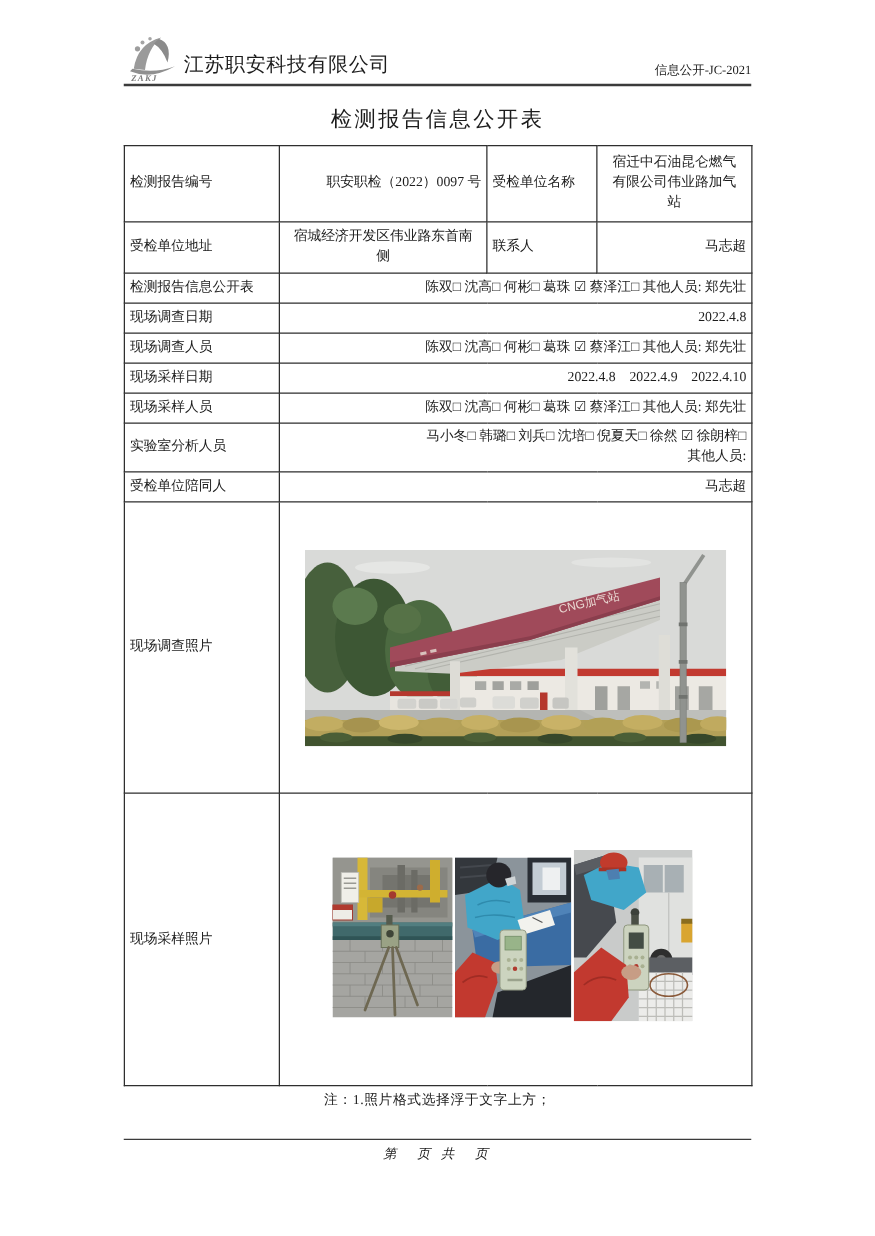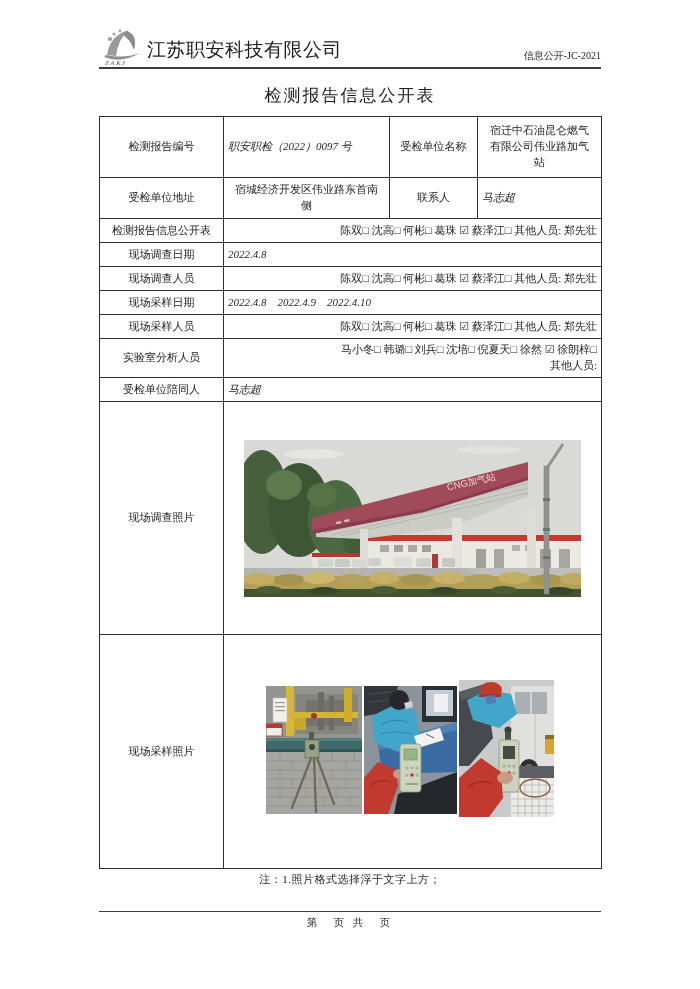--- a/index.html
+++ b/index.html
@@ -5,48 +5,48 @@
   html,body{margin:0;padding:0;background:#ffffff;}
   .page{
     position:relative;width:700px;height:989px;background:#fff;overflow:hidden;
     font-family:"Liberation Serif","DejaVu Serif","DejaVu Sans",serif;color:#1c1c1c;
   }
   .content{width:502px;margin:0 auto;padding-top:24px;}
   
   .hdr{display:flex;justify-content:space-between;align-items:flex-end;height:42px;}
   .hdr-left{display:flex;align-items:flex-end;}
   .logo{width:46px;height:40px;margin-right:2px;}
-  .company{font-size:19px;letter-spacing:.5px;padding-bottom:3px;}
+  .company{font-size:16px;letter-spacing:.5px;padding-bottom:3px;}
   .doccode{font-size:10px;padding-bottom:3px;}
   .hdr-rule{border-bottom:2px solid #3b3b3b;margin-top:1px;}
   
   .title{font-size:17px;font-weight:normal;text-align:center;margin:15px 0 9px 0;letter-spacing:2px;}
   
   table{border-collapse:collapse;width:502px;table-layout:fixed;font-size:11px;line-height:1.45;}
   td{border:1px solid #2e2e2e;padding:1px 4px;vertical-align:middle;overflow:hidden;}
-  td.lbl{text-align:center;}
-  td.ctr{text-align:left;font-style:italic;}
+  td.lbl{text-align:left;}
+  td.ctr{text-align:right;}
   td.lft{text-align:right;padding-left:7px;}
   td.pad{padding:1px 8px;text-align:center;}
   .pre{white-space:pre-wrap;margin-top:20px;}
   .r1 td{height:58px;margin-top:22px;}
   .r2 td{height:38px;}
   .r3 td,.r4 td,.r5 td,.r6 td,.r7 td,.r9 td{height:21px;}
   .r8 td{height:36px;}
   .r10 td{height:230px;}
   .r11 td{height:231px;}
   .photo-cell{vertical-align:middle;padding:0;}
   .photo-wrap{display:flex;align-items:center;}
   .photo-wrap.survey{padding-left:20px;}
   .photo-wrap.sampling{padding-left:42px;align-items:flex-start;}
   .photo-wrap.sampling svg{margin-right:2px;}
   .photo-wrap.sampling svg.p3{margin-top:-6px;}
   
   .note{font-size:11px;margin-top:3px;letter-spacing:.5px;text-align:center;}
-  .footer{position:absolute;left:99px;top:911px;width:502px;}
+  .footer{position:absolute;left:99px;top:911px;width:502px;font-style:italic;}
   .footer-rule{border-top:1.5px solid #3b3b3b;}
   .footer-text{text-align:center;font-size:10.5px;margin-top:4px;letter-spacing:3px;}
 </style>
 </head>
 <body>
 
 <div class="page">
   <div class="content">
 
     <div class="hdr">

